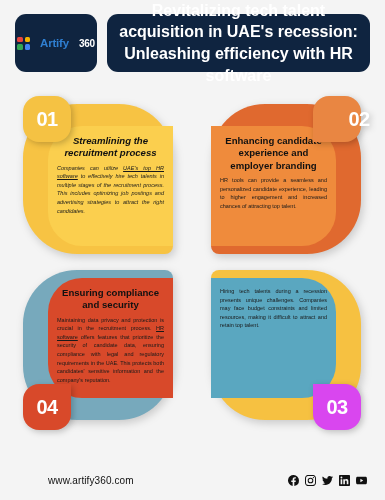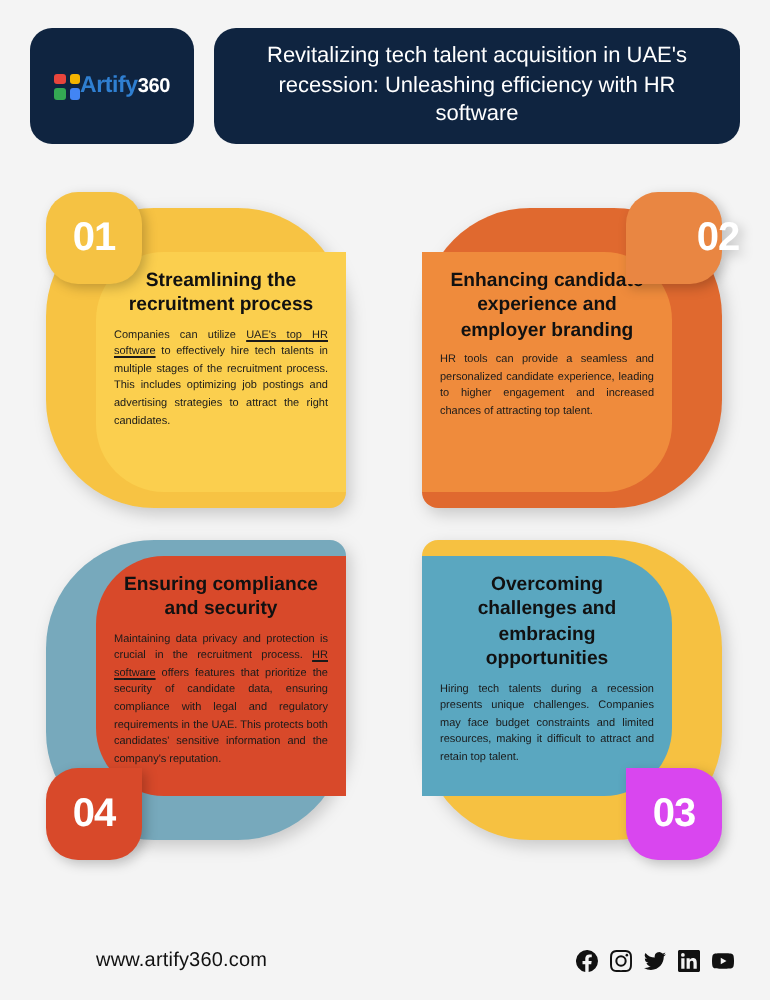--- a/index.html
+++ b/index.html
@@ -26,21 +26,21 @@
   .logo-box {
     width: 82px;
     height: 58px;
     background: #0f2440;
     border-radius: 11px;
     display: flex;
     align-items: center;
     justify-content: center;
     flex: none;
   }
-  .logo-inner { display: flex; align-items: center; gap: 0; }
+  .logo-inner { display: flex; align-items: center; gap: 10px; }
   .logo-mark { width: 13px; height: 13px; position: relative; flex: none; }
   .logo-mark i {
     position: absolute; width: 5.5px; height: 5.5px; border-radius: 1.5px;
   }
   .logo-mark i:nth-child(1){ left:0; top:0; background:#e8453c; }
   .logo-mark i:nth-child(2){ right:0; top:0; background:#f4b400; }
   .logo-mark i:nth-child(3){ left:0; bottom:0; background:#34a853; }
   .logo-mark i:nth-child(4){ right:0; bottom:0; background:#4285f4; }
   .logo-artify { color:#2f7fd1; font-size:11.5px; font-weight:bold; letter-spacing:-.2px; }
   .logo-360 { color:#ffffff; font-size:10px; font-weight:bold; letter-spacing:-.2px; }
@@ -49,23 +49,23 @@
     flex: 1;
     background: #0f2440;
     border-radius: 11px;
     display: flex;
     align-items: center;
     justify-content: center;
     padding: 4px 12px;
   }
   .title-box h1 {
     color: #ffffff;
-    font-size: 11px;
+    font-size: 16px;
     line-height: 1.35;
-    font-weight: normal;
+    font-weight: bold;
     text-align: center;
   }
 
   
   .grid {
     position: absolute;
     top: 88px;
     left: 15px;
     width: 355px;
     height: 348px;
@@ -89,21 +89,21 @@
   .q3 .leaf { left: 18px; top: 8px;   border-radius: 8px 54px 54px 54px; }
 
   
   .card {
     position: absolute;
     width: 125px;
     height: 120px;
     padding: 9px 9px 6px 9px;
     overflow: hidden;
   }
-  .q1 .card { left: 33px; top: 38px;  border-radius: 34px 0 0 34px; }
+  .q1 .card { left: 33px; top: 38px;  border-radius: 34px 0 0 34px; font-style: italic; }
   .q2 .card { left: 18px; top: 38px;  border-radius: 0 34px 34px 0; }
   .q4 .card { left: 33px; top: 16px;  border-radius: 34px 0 0 34px; }
   .q3 .card { left: 18px; top: 16px;  border-radius: 0 34px 34px 0; }
 
   .card h2 {
     font-size: 9.6px;
     line-height: 1.3;
     font-weight: bold;
     color: #111111;
     text-align: center;
@@ -204,21 +204,20 @@
       <p>
         <span>Maintaining data privacy and protection is crucial in the recruitment process. </span><u>HR software</u><span> offers features that prioritize the security of candidate data, ensuring compliance with legal and regulatory requirements in the UAE. This protects both candidates' sensitive information and the company's reputation.</span>
       </p>
     </div>
     <div class="badge" style="background: rgb(216, 73, 42);">04</div>
   </div>
 
   <div class="quad q3">
     <div class="leaf" style="background: rgb(246, 193, 65);"></div>
     <div class="card" style="background: rgb(90, 167, 192);">
-      <h2>Overcoming challenges and embracing opportunities</h2>
       <p>
         <span>Hiring tech talents during a recession presents unique challenges. Companies may face budget constraints and limited resources, making it difficult to attract and retain top talent.</span><u></u><span></span>
       </p>
     </div>
     <div class="badge" style="background: #d946ef;">03</div>
   </div>
 
 </div>
 
 <div class="footer">

